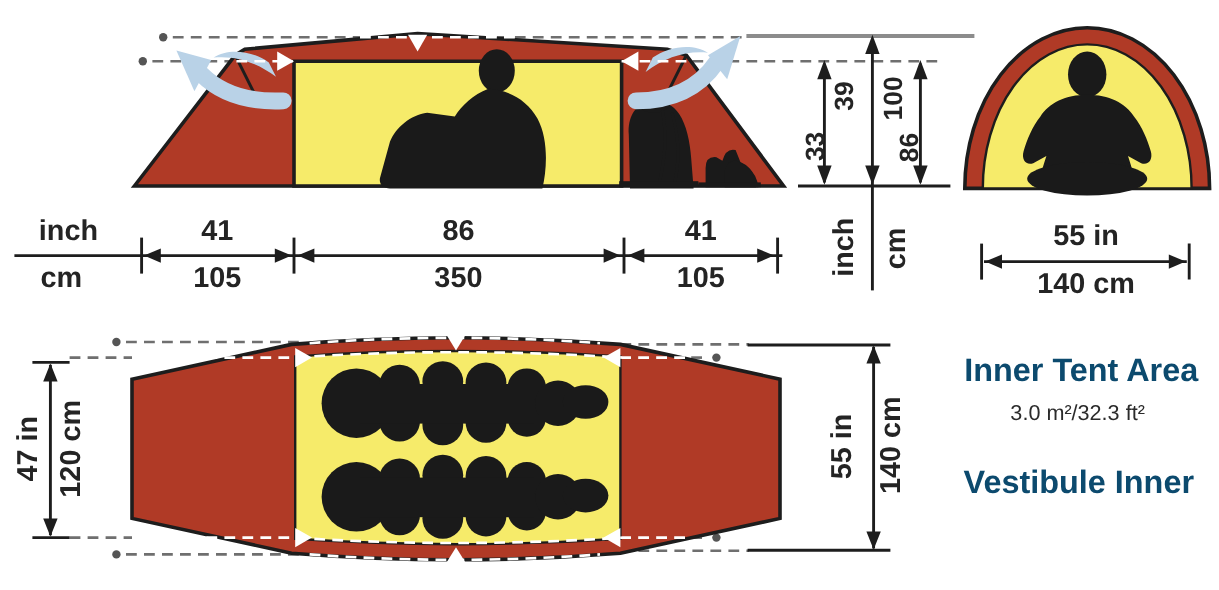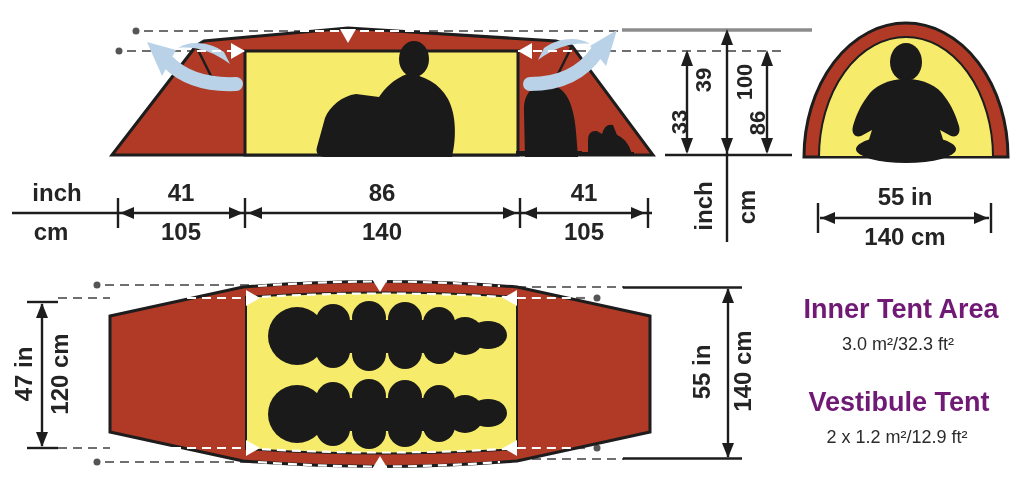--- a/index.html
+++ b/index.html
@@ -4,21 +4,21 @@
 <style>
   html,body{margin:0;padding:0;background:#fff;}
   #canvas{position:relative;width:1016px;height:492px;background:#ffffff;overflow:hidden;
           font-family:"Liberation Sans",sans-serif;}
   #canvas svg{position:absolute;left:0;top:0;}
   .lbl{position:absolute;transform:translate(-50%,-50%);font-weight:bold;font-size:24px;
        color:#242424;white-space:nowrap;line-height:1;}
   .rot{transform:translate(-50%,-50%) rotate(-90deg);}
   .small{font-size:22px;}
   .area-title{position:absolute;transform:translate(-50%,-50%);font-weight:bold;font-size:27px;
-       color:#701a75;white-space:nowrap;line-height:1;}
+       color:#0c4a6e;white-space:nowrap;line-height:1;}
   .area-value{position:absolute;transform:translate(-50%,-50%);font-weight:normal;font-size:18px;
        color:#2b2b2b;white-space:nowrap;line-height:1;}
 </style>
 </head>
 <body>
 
 <div id="canvas">
 
 <svg width="1016" height="492" viewBox="0 0 1016 492">
 
@@ -210,36 +210,35 @@
     <polygon points="728,458 722,443 734,443" stroke="none"></polygon>
   </g>
 </svg>
 
 <span class="lbl" style="left:57px;top:193px">inch</span>
 <span class="lbl" style="left:51px;top:232px">cm</span>
 <span class="lbl" style="left:181px;top:193px">41</span>
 <span class="lbl" style="left:382px;top:193px">86</span>
 <span class="lbl" style="left:584px;top:193px">41</span>
 <span class="lbl" style="left:181px;top:232px">105</span>
-<span class="lbl" style="left:382px;top:232px">140</span>
+<span class="lbl" style="left:382px;top:232px">350</span>
 <span class="lbl" style="left:584px;top:232px">105</span>
 
 <span class="lbl rot small" style="left:680px;top:122px">33</span>
 <span class="lbl rot small" style="left:704px;top:80px">39</span>
 <span class="lbl rot small" style="left:745px;top:82px">100</span>
 <span class="lbl rot small" style="left:758px;top:123px">86</span>
 <span class="lbl rot" style="left:704px;top:206px">inch</span>
 <span class="lbl rot" style="left:747px;top:207px">cm</span>
 
 <span class="lbl" style="left:905px;top:197px">55 in</span>
 <span class="lbl" style="left:905px;top:237px">140 cm</span>
 
 <span class="lbl rot" style="left:24px;top:374px">47 in</span>
 <span class="lbl rot" style="left:60px;top:374px">120 cm</span>
 <span class="lbl rot" style="left:702px;top:372px">55 in</span>
 <span class="lbl rot" style="left:743px;top:371px">140 cm</span>
 
 <span class="area-title" style="left:901px;top:309px">Inner Tent Area</span>
 <span class="area-value" style="left:898px;top:344px">3.0 m²/32.3 ft²</span>
-<span class="area-title" style="left:899px;top:402px">Vestibule Tent</span>
-<span class="area-value" style="left:897px;top:437px">2 x 1.2 m²/12.9 ft²</span>
+<span class="area-title" style="left:899px;top:402px">Vestibule Inner</span>
 
 </div>
 
 </body></html>

